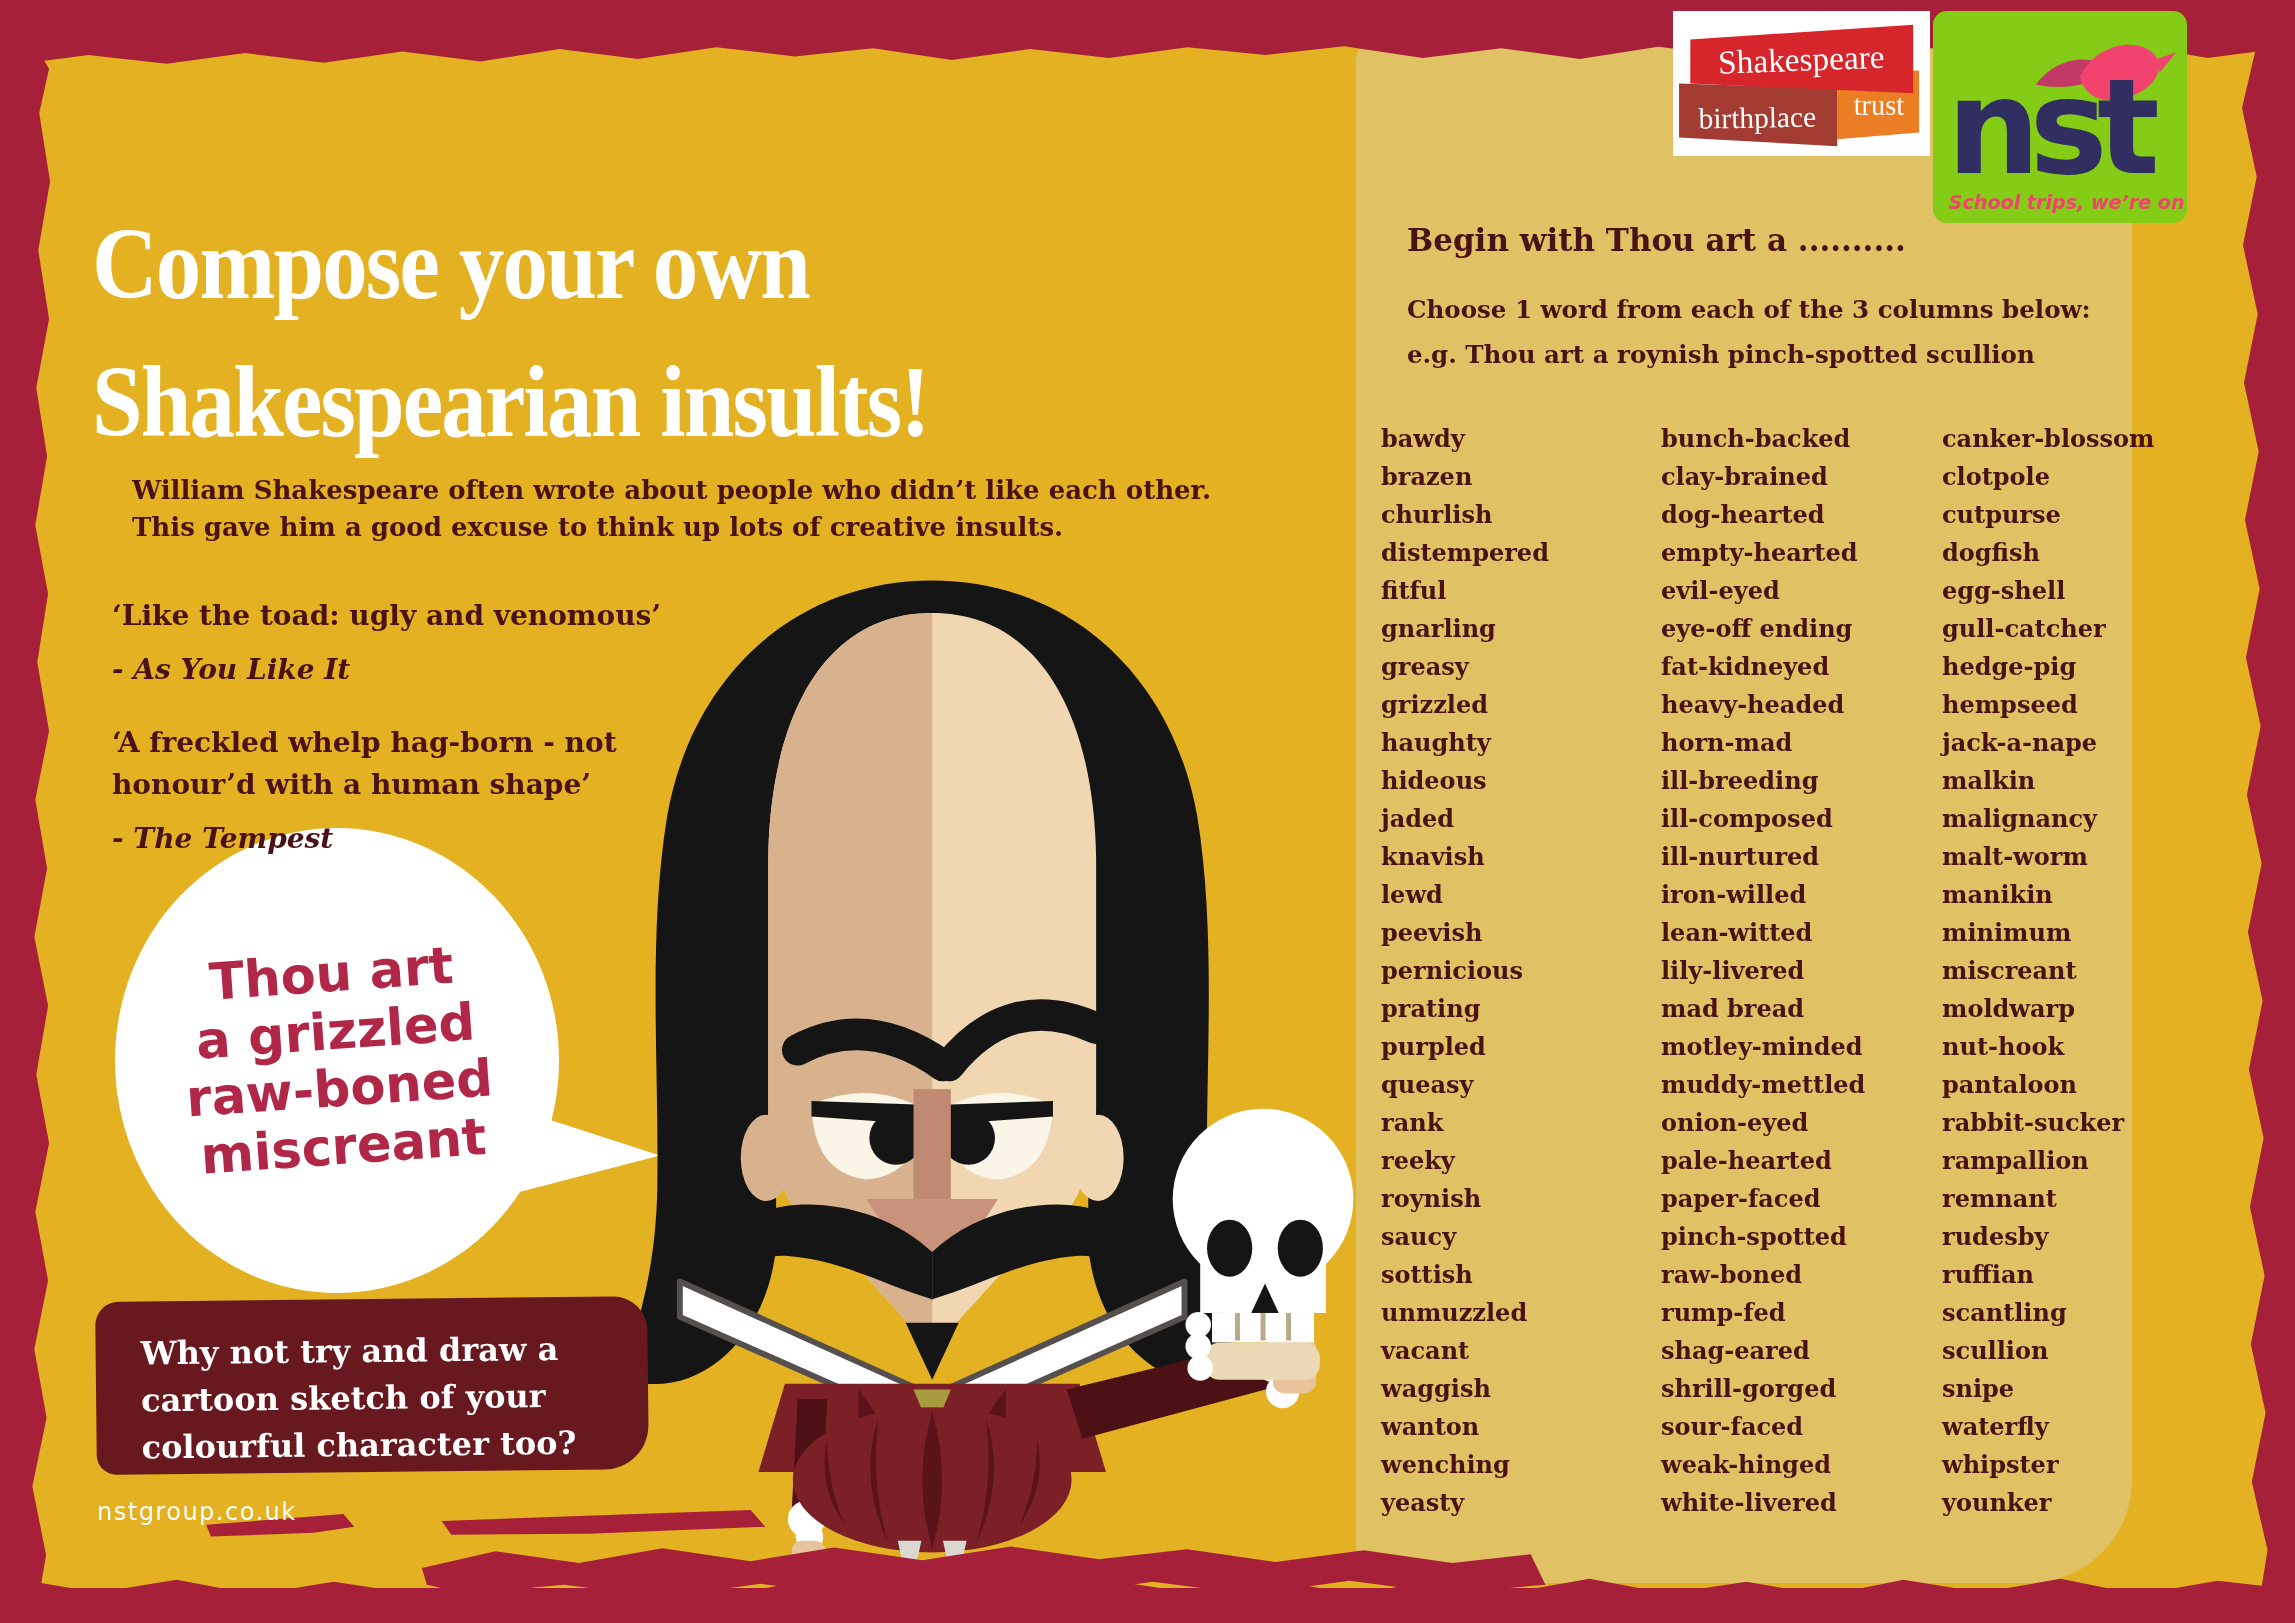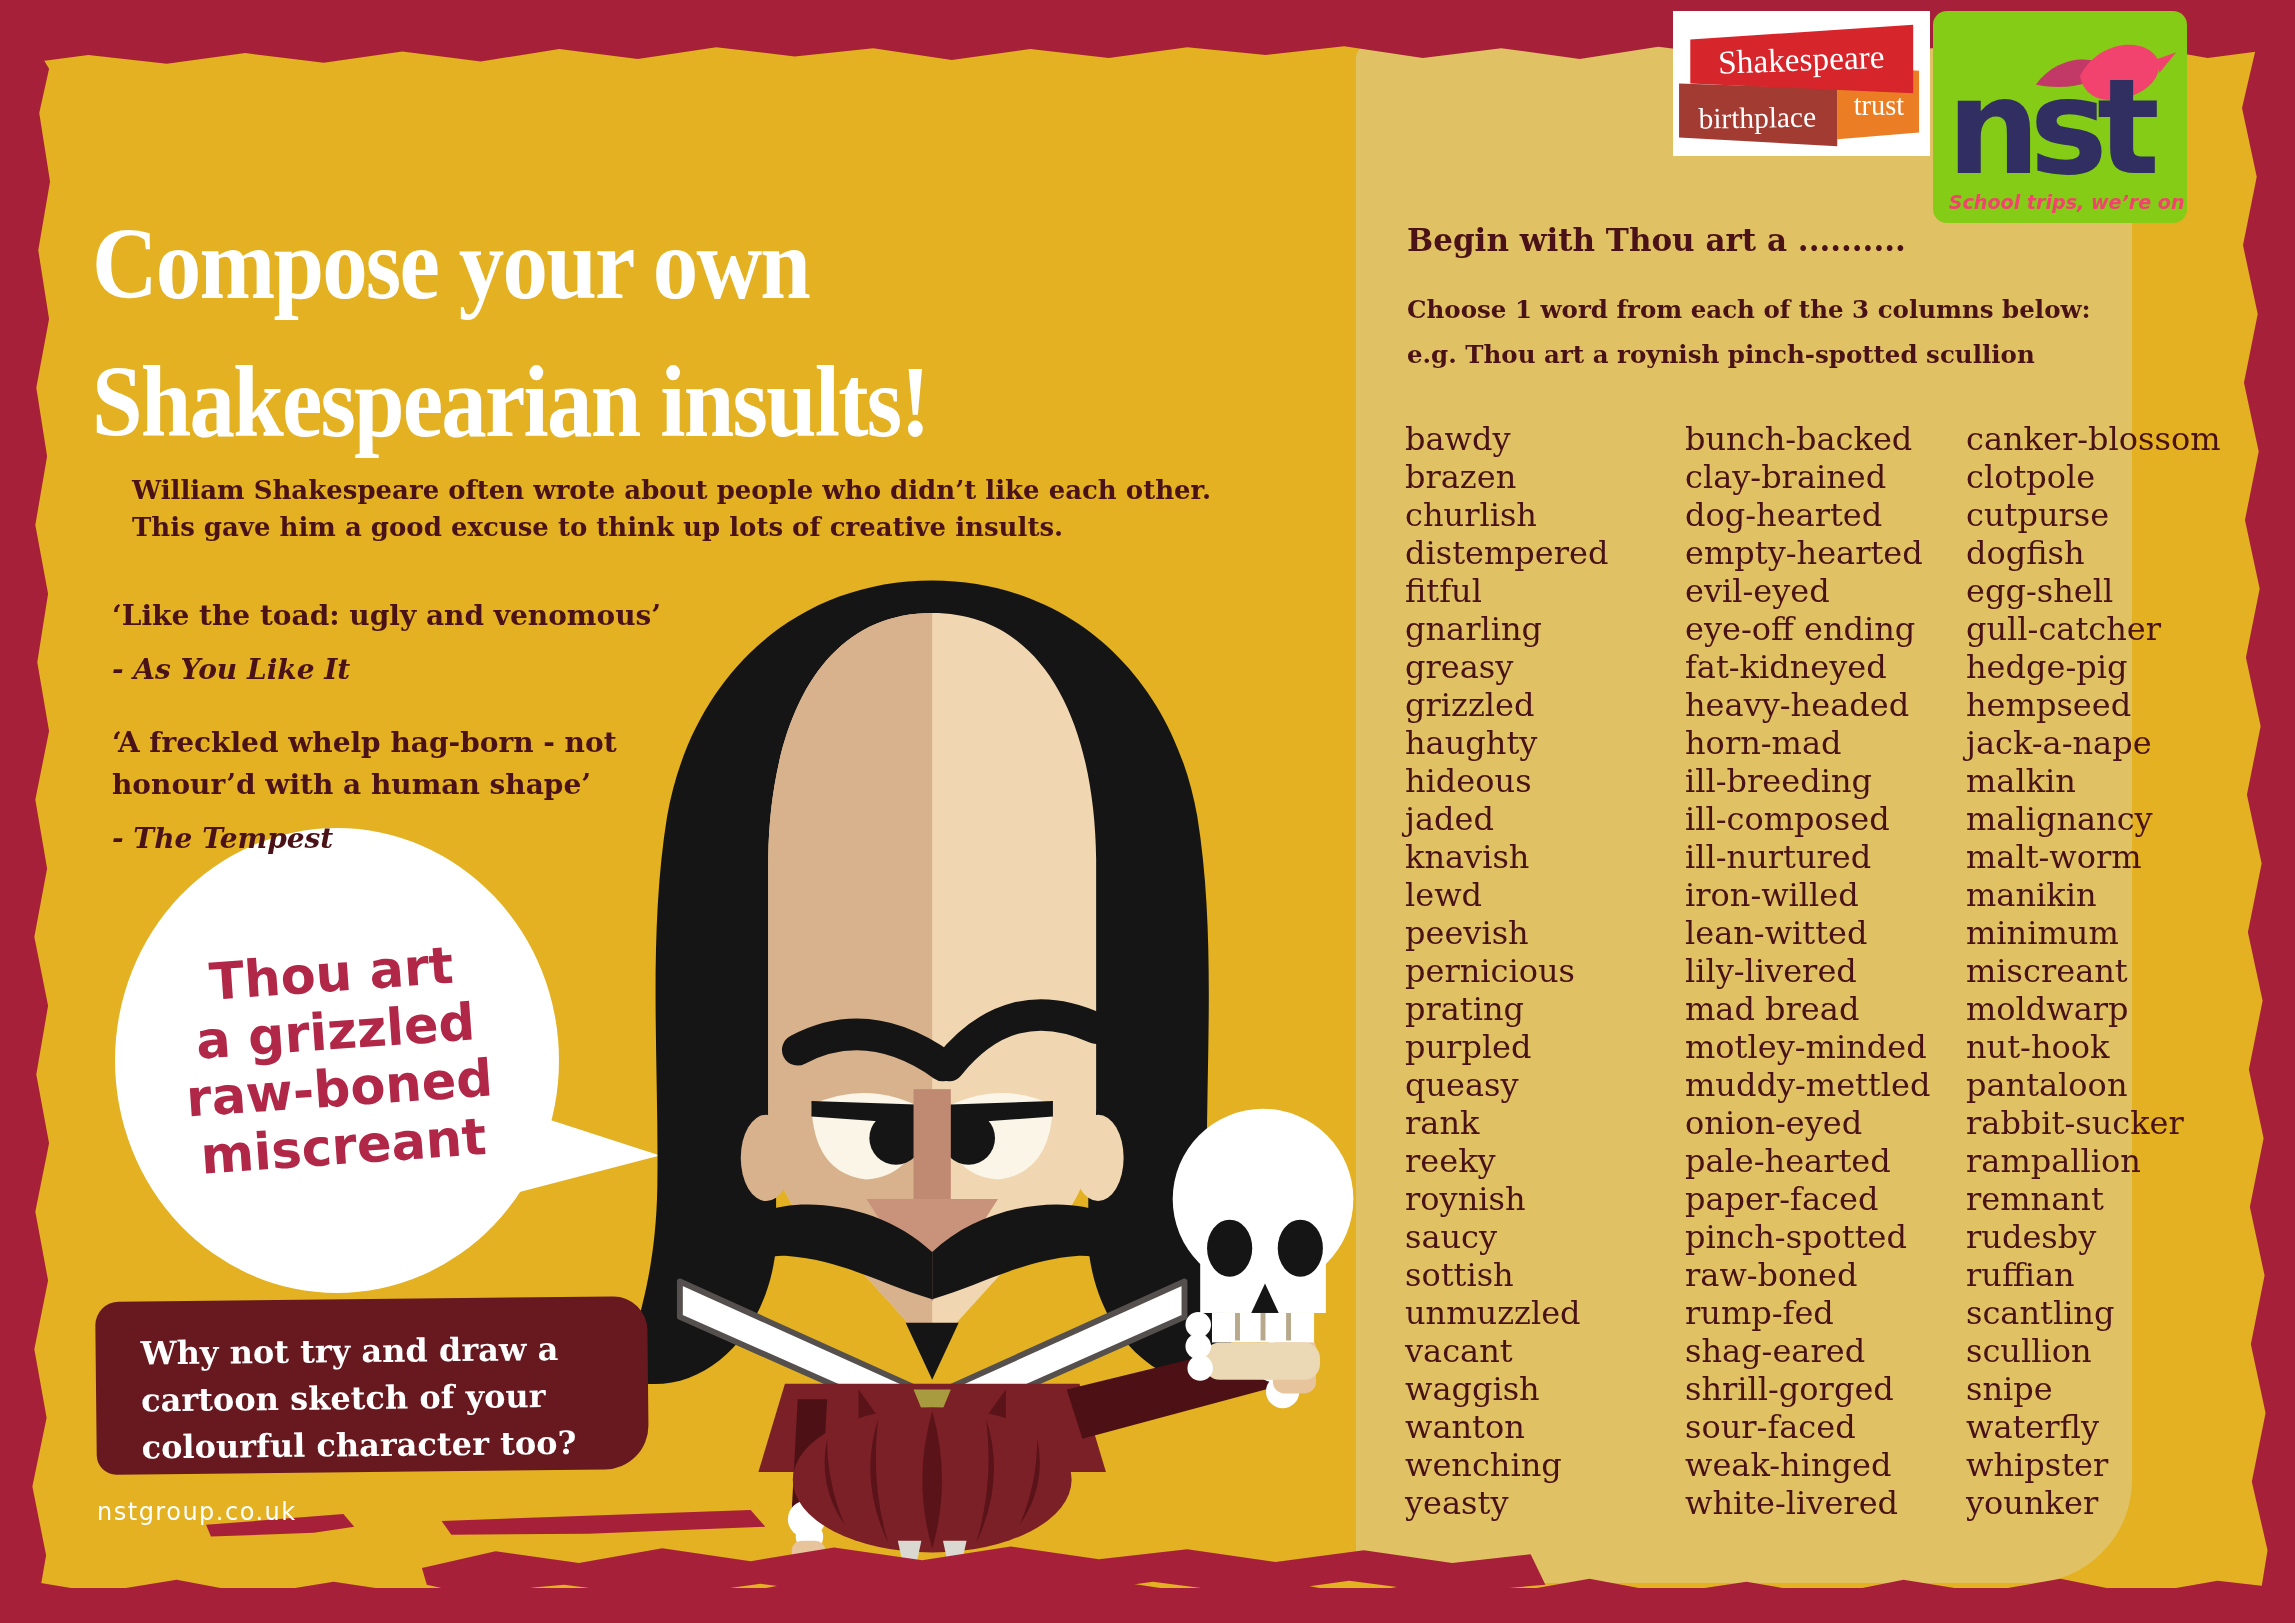--- a/index.html
+++ b/index.html
@@ -35,21 +35,21 @@
   #cta{left:96px;top:1299px;width:552px;height:173px;background:#67191F;
        border-radius:23.6px 34px 44px 19.6px;transform:rotate(-.6deg);z-index:10;
        color:#FFFFFF;font-weight:bold;font-size:32px;line-height:1.47;
        box-sizing:border-box;padding:28.5px 0 0 45px;white-space:nowrap;}
   #website{left:97px;top:1498px;color:#FFFFFF;font-family:"DejaVu Sans",sans-serif;
            font-size:24px;letter-spacing:1.5px;z-index:45;}
 
   
   #wb-heading{left:1407px;top:222px;color:#4A1216;font-weight:bold;font-size:31px;z-index:10;}
   #wb-instr{left:1407px;top:288px;color:#4A1216;font-weight:bold;font-size:24.5px;line-height:1.82;z-index:10;white-space:nowrap;}
-  .wcol{top:420px;color:#4A1216;font-weight:normal;font-size:32px;line-height:38px;z-index:10;white-space:nowrap;margin-left:24px;}
+  .wcol{top:420px;color:#4A1216;font-weight:bold;font-size:24px;line-height:38px;z-index:10;white-space:nowrap;}
   #wcol-1{left:1381px;} #wcol-2{left:1661px;} #wcol-3{left:1942px;}
 
   
   #character{left:564px;top:559px;width:864px;height:1021px;z-index:9;}
 
   
   #sbt-logo{left:1673px;top:10.8px;width:257px;height:145px;background:#FFFFFF;z-index:50;}
   #nst-logo{left:1933px;top:10.8px;width:254px;height:212px;background:#84cc16;border-radius:14px;z-index:50;}
 </style>
 </head>

